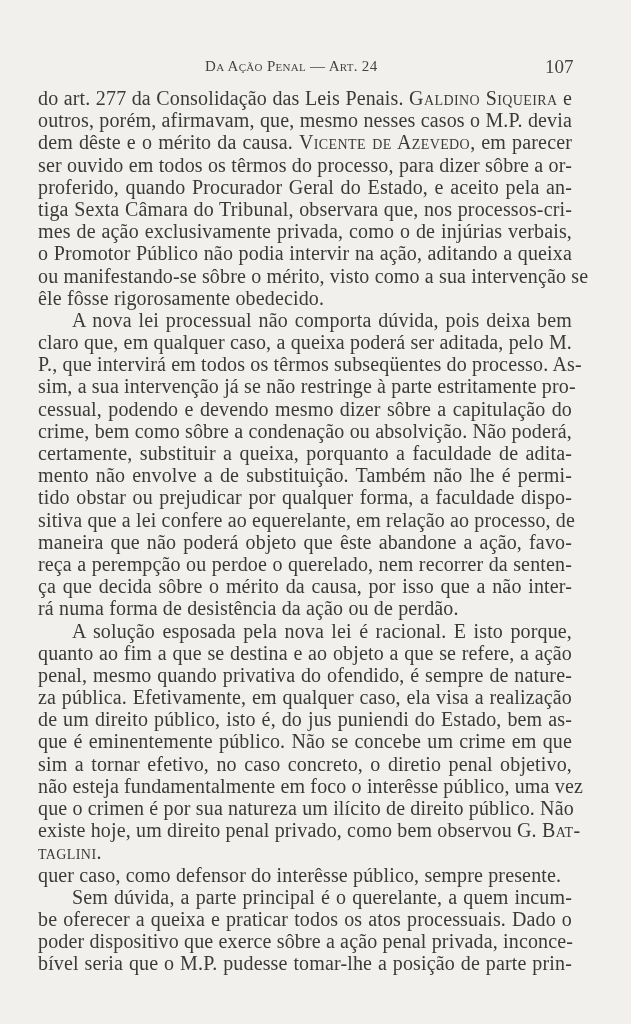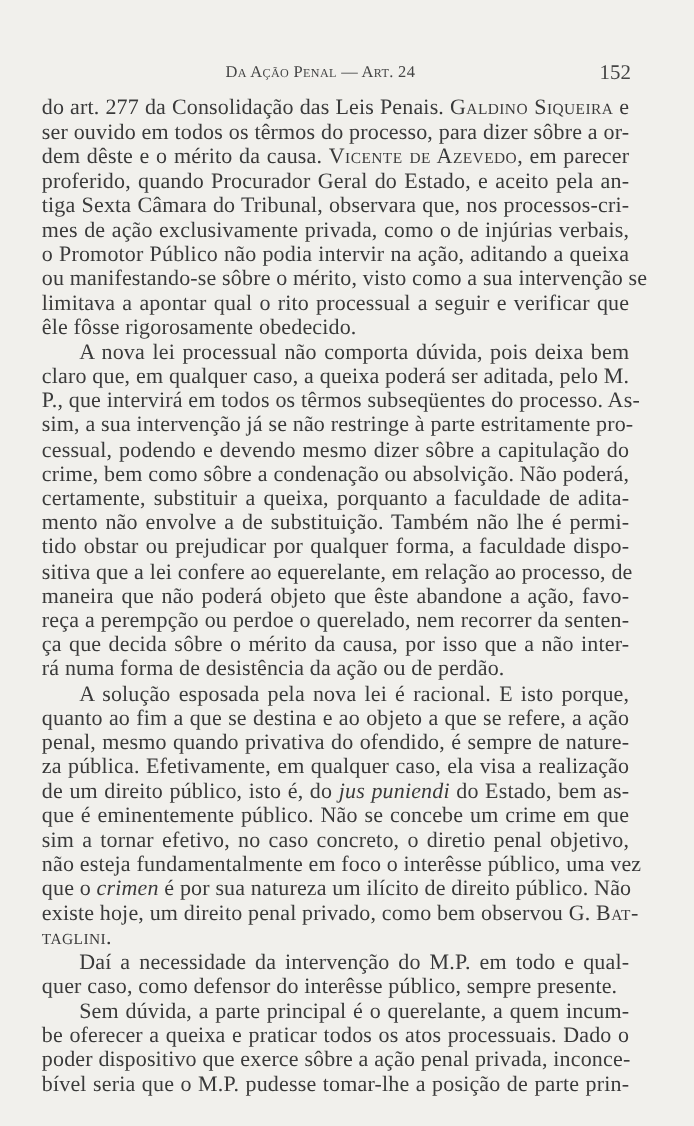--- a/index.html
+++ b/index.html
@@ -31,40 +31,40 @@
     font-family:"Liberation Serif", serif;
     font-size:20px;
     height:22.2px; line-height:22.2px;
     white-space:nowrap;
     text-align:justify; text-align-last:justify;
     letter-spacing:0.15px;
   }
   .line.last { text-align-last:left; }
   .line.indent { padding-left:34px; }
   .sc { font-variant:small-caps; letter-spacing:0.4px; }
-  .it { font-style:italic; }
+  .it { }
 </style>
 </head>
 <body>
 
 <div class="header">
   <span class="running-head">Da Ação Penal — Art. 24</span>
-  <span class="page-number">152</span>
+  <span class="page-number">107</span>
 </div>
 
 <div class="body-text" id="body-text">
     <div class="line"><span>do art. 277 da Consolidação das Leis Penais. </span><span class="sc">Galdino Siqueira</span><span> e</span></div>
+    <div class="line"><span>outros, porém, afirmavam, que, mesmo nesses casos o M.P. devia</span></div>
+    <div class="line"><span>dem dêste e o mérito da causa. </span><span class="sc">Vicente de Azevedo</span><span>, em parecer</span></div>
     <div class="line"><span>ser ouvido em todos os têrmos do processo, para dizer sôbre a or-</span></div>
-    <div class="line"><span>dem dêste e o mérito da causa. </span><span class="sc">Vicente de Azevedo</span><span>, em parecer</span></div>
     <div class="line"><span>proferido, quando Procurador Geral do Estado, e aceito pela an-</span></div>
     <div class="line"><span>tiga Sexta Câmara do Tribunal, observara que, nos processos-cri-</span></div>
     <div class="line"><span>mes de ação exclusivamente privada, como o de injúrias verbais,</span></div>
     <div class="line"><span>o Promotor Público não podia intervir na ação, aditando a queixa</span></div>
     <div class="line"><span>ou manifestando-se sôbre o mérito, visto como a sua intervenção se</span></div>
-    <div class="line"><span>limitava a apontar qual o rito processual a seguir e verificar que</span></div>
     <div class="line last"><span>êle fôsse rigorosamente obedecido.</span></div>
     <div class="line indent"><span>A nova lei processual não comporta dúvida, pois deixa bem</span></div>
     <div class="line"><span>claro que, em qualquer caso, a queixa poderá ser aditada, pelo M.</span></div>
     <div class="line"><span>P., que intervirá em todos os têrmos subseqüentes do processo. As-</span></div>
     <div class="line"><span>sim, a sua intervenção já se não restringe à parte estritamente pro-</span></div>
     <div class="line"><span>cessual, podendo e devendo mesmo dizer sôbre a capitulação do</span></div>
     <div class="line"><span>crime, bem como sôbre a condenação ou absolvição. Não poderá,</span></div>
     <div class="line"><span>certamente, substituir a queixa, porquanto a faculdade de adita-</span></div>
     <div class="line"><span>mento não envolve a de substituição. Também não lhe é permi-</span></div>
     <div class="line"><span>tido obstar ou prejudicar por qualquer forma, a faculdade dispo-</span></div>
@@ -77,19 +77,18 @@
     <div class="line"><span>quanto ao fim a que se destina e ao objeto a que se refere, a ação</span></div>
     <div class="line"><span>penal, mesmo quando privativa do ofendido, é sempre de nature-</span></div>
     <div class="line"><span>za pública. Efetivamente, em qualquer caso, ela visa a realização</span></div>
     <div class="line"><span>de um direito público, isto é, do </span><span class="it">jus puniendi</span><span> do Estado, bem as-</span></div>
     <div class="line"><span>que é eminentemente público. Não se concebe um crime em que</span></div>
     <div class="line"><span>sim a tornar efetivo, no caso concreto, o diretio penal objetivo,</span></div>
     <div class="line"><span>não esteja fundamentalmente em foco o interêsse público, uma vez</span></div>
     <div class="line"><span>que o </span><span class="it">crimen</span><span> é por sua natureza um ilícito de direito público. Não</span></div>
     <div class="line"><span>existe hoje, um direito penal privado, como bem observou G. </span><span class="sc">Bat-</span></div>
     <div class="line last"><span class="sc">taglini</span><span>.</span></div>
-    <div class="line indent"><span>Daí a necessidade da intervenção do M.P. em todo e qual-</span></div>
     <div class="line last"><span>quer caso, como defensor do interêsse público, sempre presente.</span></div>
     <div class="line indent"><span>Sem dúvida, a parte principal é o querelante, a quem incum-</span></div>
     <div class="line"><span>be oferecer a queixa e praticar todos os atos processuais. Dado o</span></div>
     <div class="line"><span>poder dispositivo que exerce sôbre a ação penal privada, inconce-</span></div>
     <div class="line"><span>bível seria que o M.P. pudesse tomar-lhe a posição de parte prin-</span></div>
   </div>
 
 </body></html>

